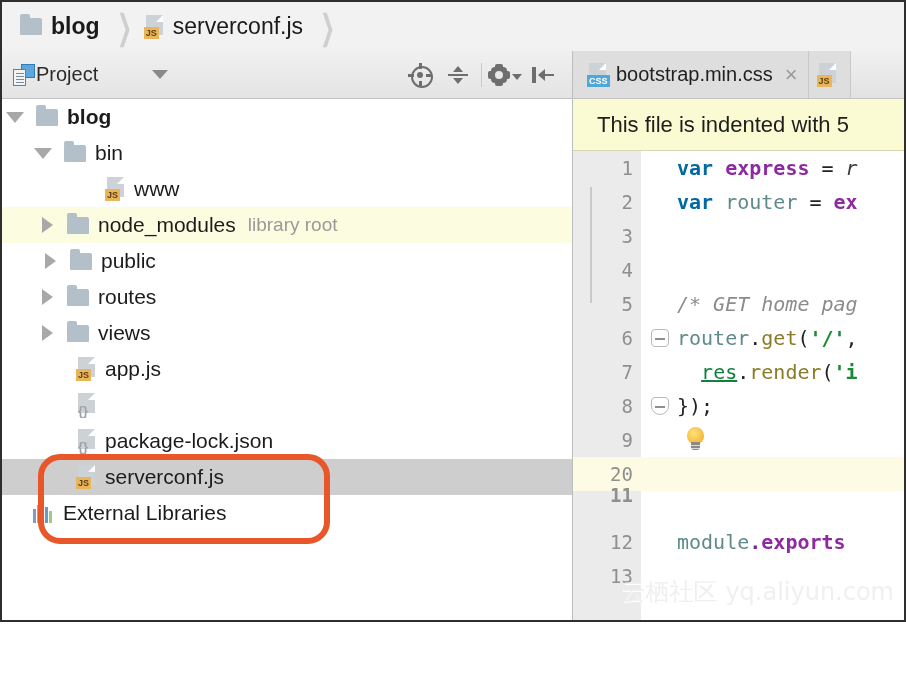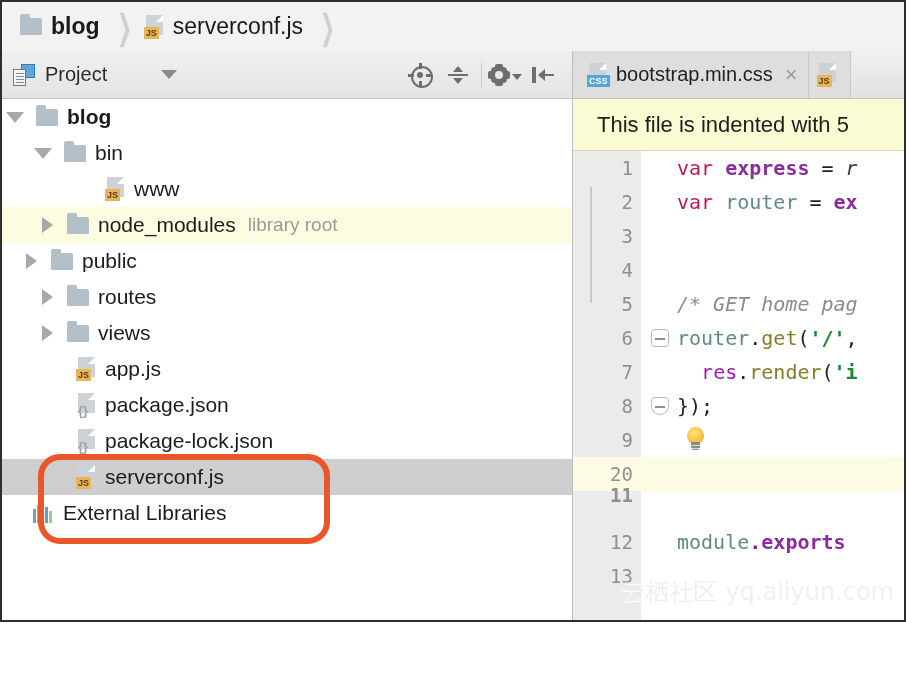--- a/index.html
+++ b/index.html
@@ -94,21 +94,21 @@
   .ico-project .doc {
     position: absolute; left: 0; bottom: 0; width: 13px; height: 17px;
     background: #f3f4f6; border: 1px solid #6f7c85;
   }
   .ico-project .doc::after {
     content: ""; position: absolute; left: 2px; top: 3px;
     width: 8px; height: 1px; background: #7c8b94;
     box-shadow: 0 3px 0 #7c8b94, 0 6px 0 #7c8b94, 0 9px 0 #7c8b94;
   }
   .ph-title {
-    font-size: 20px; color: #2b2b2b; margin-left: 10px;
+    font-size: 20px; color: #2b2b2b; margin-left: 1px;
   }
   .ph-caret {
     width: 0; height: 0; margin-left: 54px;
     border-left: 8px solid transparent; border-right: 8px solid transparent;
     border-top: 9px solid #8a8a8a;
   }
   .ph-tools {
     margin-left: auto; display: flex; align-items: center;
     height: 100%; padding-right: 10px; gap: 0px;
   }
@@ -281,29 +281,29 @@
   .lnum {
     position: absolute; left: 0; width: 60px; text-align: right;
     font-family: "DejaVu Sans Mono", monospace; font-size: 19px;
     color: #8f8f8f; line-height: 34px;
   }
   .ctext {
     position: absolute; left: 104px; top: 0;
     font-family: "DejaVu Sans Mono", monospace; font-size: 20px;
     line-height: 34px; white-space: pre;
   }
-  .kw   { color: #be185d; font-weight: normal; }
+  .kw   { color: #0369a1; font-weight: bold; }
   .var  { color: #8e2aa0; font-weight: bold; }
   .ital { color: #3a3a3a; font-style: italic; }
   .obj  { color: #5f8a8b; }
   .fn   { color: #8a7c26; }
   .str  { color: #1a8a36; font-weight: bold; }
   .cmt  { color: #8c8c8c; font-style: italic; }
   .pun  { color: #222222; }
-  .und  { color: #a21caf; }
+  .und  { color: #15803d; text-decoration: underline; }
   .dot  { color: #7a2a8c; font-weight: bold; }
 
   .fold-mark {
     position: absolute; left: 78px; width: 18px; height: 18px;
     border: 1px solid #b9b9b9; border-radius: 4px;
     background: #ffffff;
   }
   .fold-mark::after {
     content: ""; position: absolute; left: 3px; top: 8px;
     width: 10px; height: 2px; background: #8f8f8f;
@@ -424,21 +424,21 @@
       <span class="lbl">www</span>
     </div>
 
     <div class="row hl-yellow" style="padding-left:40px">
       <span class="tri"></span>
       <span class="ico-folder" style="margin-left:14px"></span>
       <span class="lbl">node_modules</span>
       <span class="note">library root</span>
     </div>
 
-    <div class="row" style="padding-left:24px">
+    <div class="row" style="padding-left:43px">
       <span class="tri"></span>
       <span class="ico-folder" style="margin-left:14px"></span>
       <span class="lbl">public</span>
     </div>
 
     <div class="row" style="padding-left:40px">
       <span class="tri"></span>
       <span class="ico-folder" style="margin-left:14px"></span>
       <span class="lbl">routes</span>
     </div>
@@ -455,21 +455,20 @@
           <span class="tag">JS</span>
       </span>
       <span class="lbl">app.js</span>
     </div>
 
     <div class="row" style="padding-left:74px">
       <span class="ico-file">
         <span class="pg"></span>
           <span class="tag json">{}</span>
       </span>
-      <span class="lbl">package.json</span>
     </div>
 
     <div class="row" style="padding-left:74px">
       <span class="ico-file">
         <span class="pg"></span>
           <span class="tag json">{}</span>
       </span>
       <span class="lbl">package-lock.json</span>
     </div>
 

